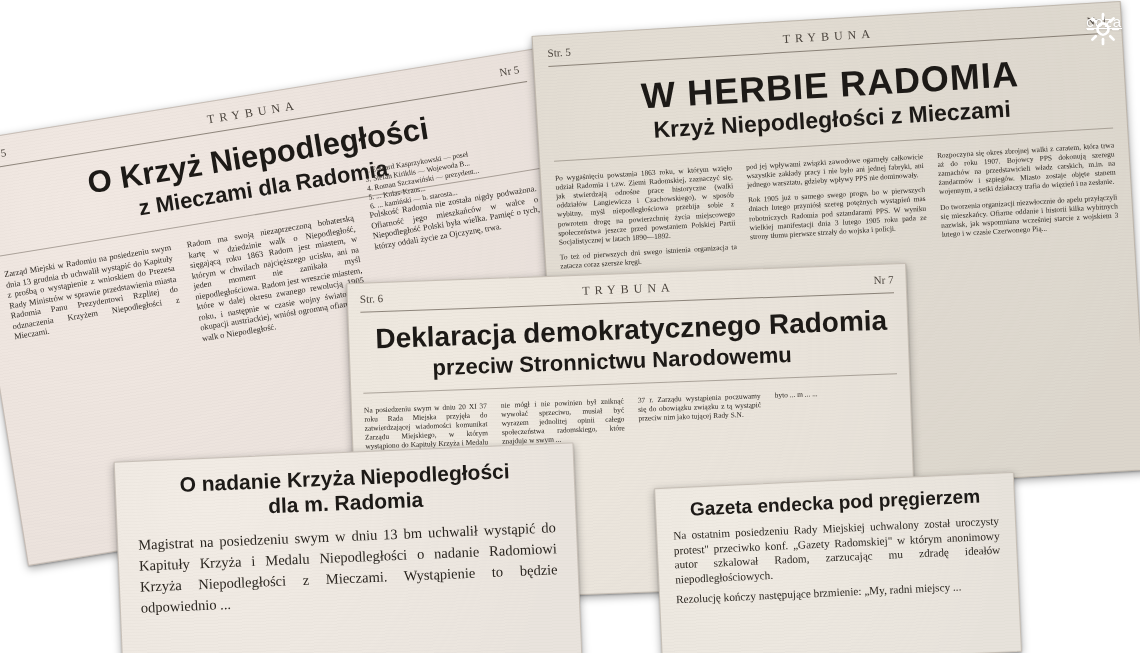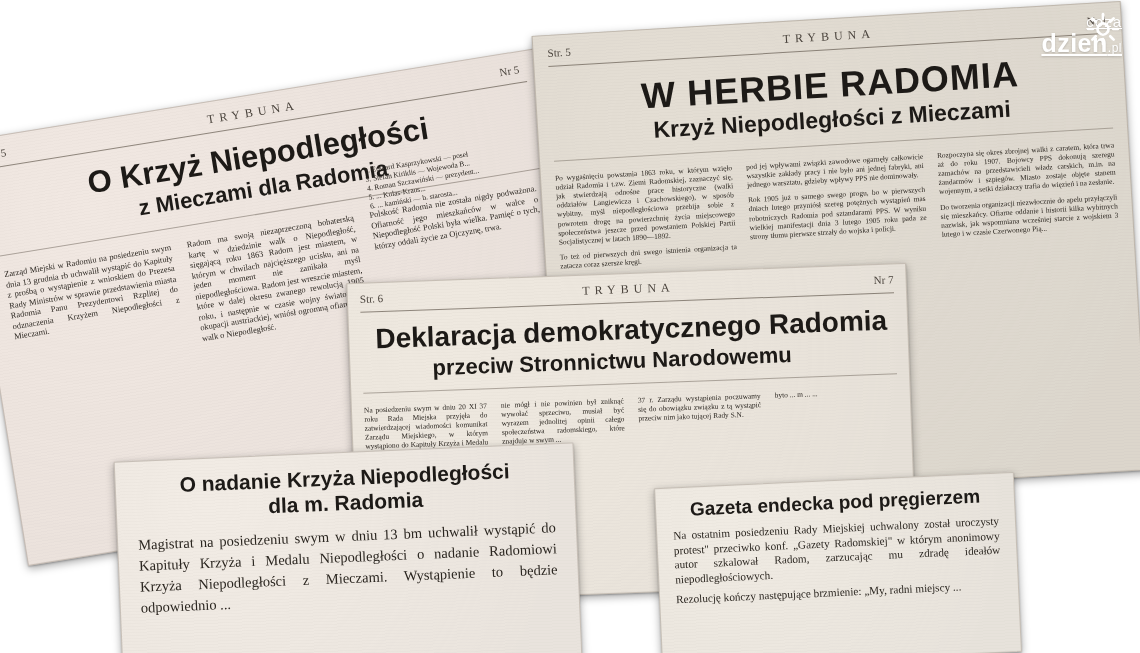--- a/index.html
+++ b/index.html
@@ -358,18 +358,15 @@
         <line x1="20" y1="32" x2="20" y2="37.5"></line>
         <line x1="2.5" y1="20" x2="8" y2="20"></line>
         <line x1="32" y1="20" x2="37.5" y2="20"></line>
         <line x1="7.5" y1="7.5" x2="11.5" y2="11.5"></line>
         <line x1="28.5" y1="28.5" x2="32.5" y2="32.5"></line>
         <line x1="32.5" y1="7.5" x2="28.5" y2="11.5"></line>
         <line x1="11.5" y1="28.5" x2="7.5" y2="32.5"></line>
       </g>
     </svg>
     <div class="l1">coza</div>
-    <div class="l2">
-      <span>dzien</span><span class="pl">.pl</span>
-    </div>
   </div>
 
 </div>
 
 </body></html>

